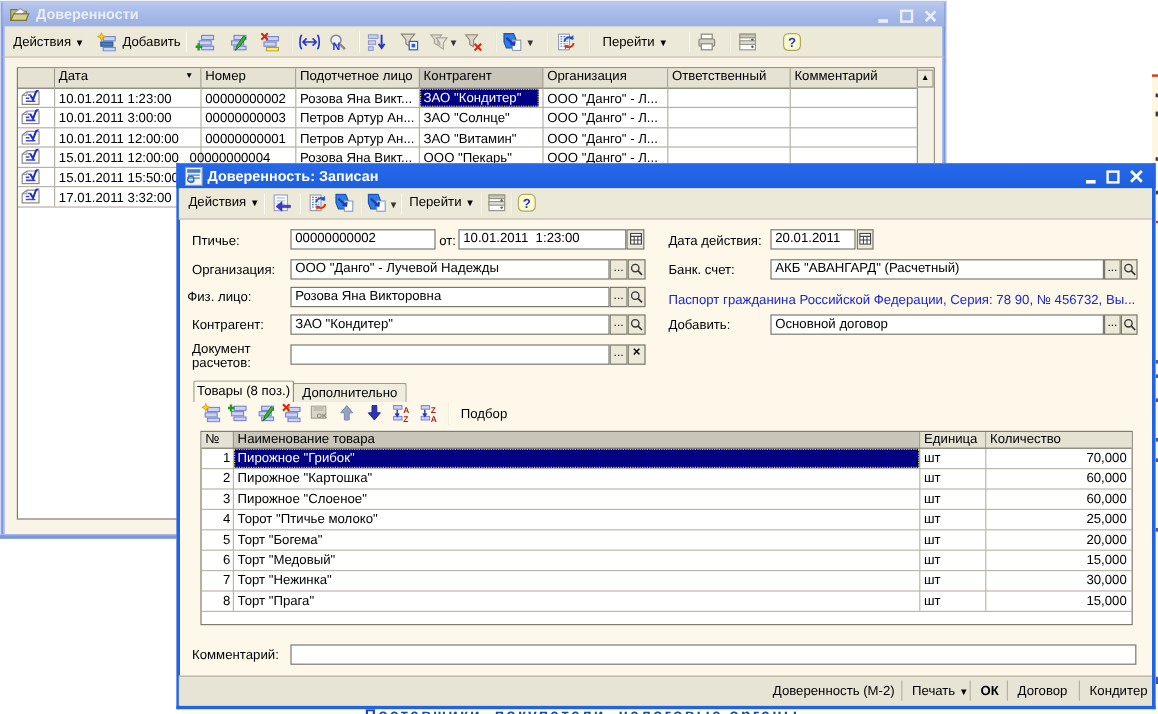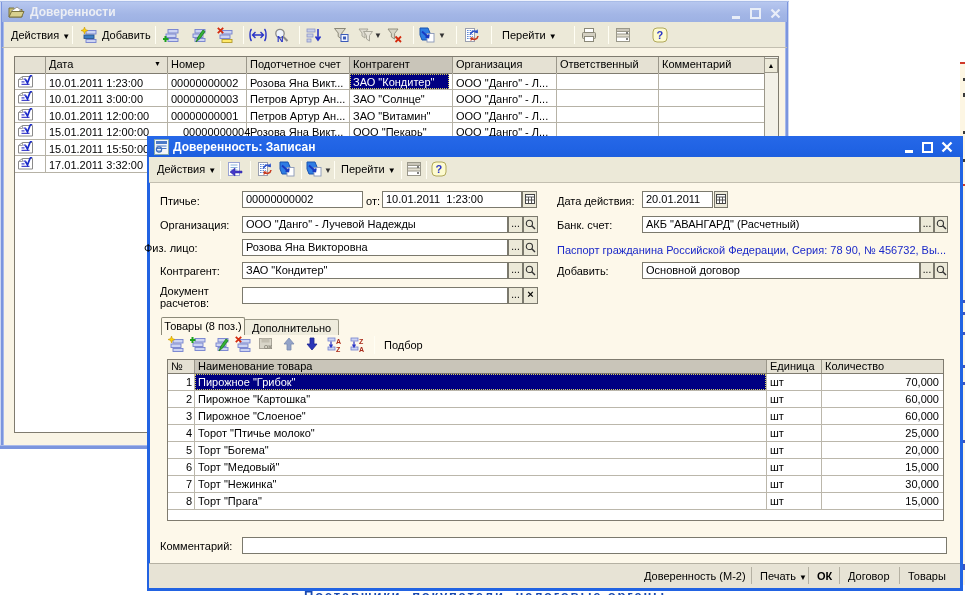--- a/index.html
+++ b/index.html
@@ -156,21 +156,21 @@
   <text x="4.6" y="12" font-size="11" font-weight="bold" fill="#2a35c8" font-family="Liberation Sans">?</text>
 </svg>
 
 <div class="abs" style="left:2px;top:47px;width:785px;height:1px;background:#c3bfb0;"></div>
 
 <div class="abs" style="left:14px;top:56px;width:765px;height:377px;background:#fff;border:1px solid #7f7b6f;"></div>
 
 <div class="hdrc" style="left:15px;top:57px;width:31px;"></div>
 <div class="hdrc" style="left:46px;top:57px;width:122px;">Дата<span style="position:absolute;right:6px;top:3px;font-size:7px;">▼</span></div>
 <div class="hdrc" style="left:168px;top:57px;width:79px;">Номер</div>
-<div class="hdrc" style="left:247px;top:57px;width:103px;">Подотчетное счет</div>
+<div class="hdrc" style="left:247px;top:57px;width:103px;">Подотчетное лицо</div>
 <div class="hdrc" style="left:350px;top:57px;width:103px;background:#c9c5b9;">Контрагент</div>
 <div class="hdrc" style="left:453px;top:57px;width:104px;">Организация</div>
 <div class="hdrc" style="left:557px;top:57px;width:102px;">Ответственный</div>
 <div class="hdrc" style="left:659px;top:57px;width:105px;border-right:none;">Комментарий</div>
 <div class="abs" style="left:15px;top:73px;width:749px;height:1px;background:#7f7b6f;"></div>
 
 <div class="abs" style="left:764px;top:57px;width:14px;height:375px;background:#f3f1e8;border-left:1px solid #9b978a;"></div>
 <div class="abs" style="left:764px;top:58px;width:14px;height:15px;background:#ece9d8;border:1px solid #9b978a;text-align:center;font-size:7px;line-height:13px;">▲</div>
 
 <div class="abs" style="left:15px;top:89px;width:749px;height:1px;background:#b6b2a6;"></div>
@@ -227,21 +227,21 @@
 <div class="cellt" style="left:353px;top:91px;width:96px;">ЗАО "Солнце"</div>
 <div class="cellt" style="left:456px;top:91px;width:96px;">ООО "Данго" - Л...</div>
 
 <div class="cellt" style="left:49px;top:108px;width:115px;">10.01.2011 12:00:00</div>
 <div class="cellt" style="left:171px;top:108px;width:74px;">00000000001</div>
 <div class="cellt" style="left:250px;top:108px;width:96px;">Петров Артур Ан...</div>
 <div class="cellt" style="left:353px;top:108px;width:96px;">ЗАО "Витамин"</div>
 <div class="cellt" style="left:456px;top:108px;width:96px;">ООО "Данго" - Л...</div>
 
 <div class="cellt" style="left:49px;top:124px;width:115px;">15.01.2011 12:00:00</div>
-<div class="cellt" style="left:183px;top:124px;width:74px;">00000000004</div>
+<div class="cellt" style="left:158px;top:124px;width:74px;">00000000004</div>
 <div class="cellt" style="left:250px;top:124px;width:96px;">Розова Яна Викт...</div>
 <div class="cellt" style="left:353px;top:124px;width:96px;">ООО "Пекарь"</div>
 <div class="cellt" style="left:456px;top:124px;width:96px;">ООО "Данго" - Л...</div>
 
 <div class="cellt" style="left:49px;top:141px;width:115px;">15.01.2011 15:50:00</div>
 
 <div class="cellt" style="left:49px;top:157px;width:115px;">17.01.2011 3:32:00</div>
 
 <div id="w2" class="abs" style="left:147px;top:136px;width:816px;height:455px;background:#fdf8ea;border:3px solid #2263e2;border-top:none;"></div>
 
@@ -314,21 +314,21 @@
     </svg></div>
 
 <div class="lbl" style="left:160px;top:219px;">Организация:</div>
 <div class="fld" style="left:242px;top:216px;width:266px;">ООО "Данго" - Лучевой Надежды</div>
 <div class="btn3" style="left:508px;top:216px;width:15px;">...</div>
 <div class="btn3" style="left:523px;top:216px;width:15px;"><svg width="11" height="11" viewBox="0 0 11 11" style="margin-top:2px;">
       <circle cx="4.4" cy="4.4" r="3.1" fill="none" stroke="#333" stroke-width="1.1"></circle>
       <line x1="6.8" y1="6.8" x2="10" y2="10" stroke="#333" stroke-width="1.4"></line>
     </svg></div>
 
-<div class="lbl" style="left:144px;top:242px;">Физ. лицо:</div>
+<div class="lbl" style="left:156px;top:242px;">Физ. лицо:</div>
 <div class="fld" style="left:242px;top:239px;width:266px;">Розова Яна Викторовна</div>
 <div class="btn3" style="left:508px;top:239px;width:15px;">...</div>
 <div class="btn3" style="left:523px;top:239px;width:15px;"><svg width="11" height="11" viewBox="0 0 11 11" style="margin-top:2px;">
       <circle cx="4.4" cy="4.4" r="3.1" fill="none" stroke="#333" stroke-width="1.1"></circle>
       <line x1="6.8" y1="6.8" x2="10" y2="10" stroke="#333" stroke-width="1.4"></line>
     </svg></div>
 
 <div class="lbl" style="left:160px;top:265px;">Контрагент:</div>
 <div class="fld" style="left:242px;top:262px;width:266px;">ЗАО "Кондитер"</div>
 <div class="btn3" style="left:508px;top:262px;width:15px;">...</div>
@@ -489,13 +489,13 @@
 
 <div class="abs" style="left:149px;top:563px;width:811px;height:25px;background:#e7e3d5;border-top:1px solid #b5b1a3;"></div>
 <div class="abs" style="left:644px;top:570px;">Доверенность (М-2)</div>
 <div class="abs" style="left:751px;top:567px;width:1px;height:17px;background:#b5b1a3;"></div>
 <div class="abs" style="left:760px;top:570px;">Печать <span style="font-size:8px;">▼</span></div>
 <div class="abs" style="left:808px;top:567px;width:1px;height:17px;background:#b5b1a3;"></div>
 <div class="abs" style="left:817px;top:570px;font-weight:bold;">ОК</div>
 <div class="abs" style="left:839px;top:567px;width:1px;height:17px;background:#b5b1a3;"></div>
 <div class="abs" style="left:848px;top:570px;">Договор</div>
 <div class="abs" style="left:899px;top:567px;width:1px;height:17px;background:#b5b1a3;"></div>
-<div class="abs" style="left:908px;top:570px;">Товары</div>
+<div class="abs" style="left:908px;top:570px;">Кондитер</div>
 
 </body></html>

